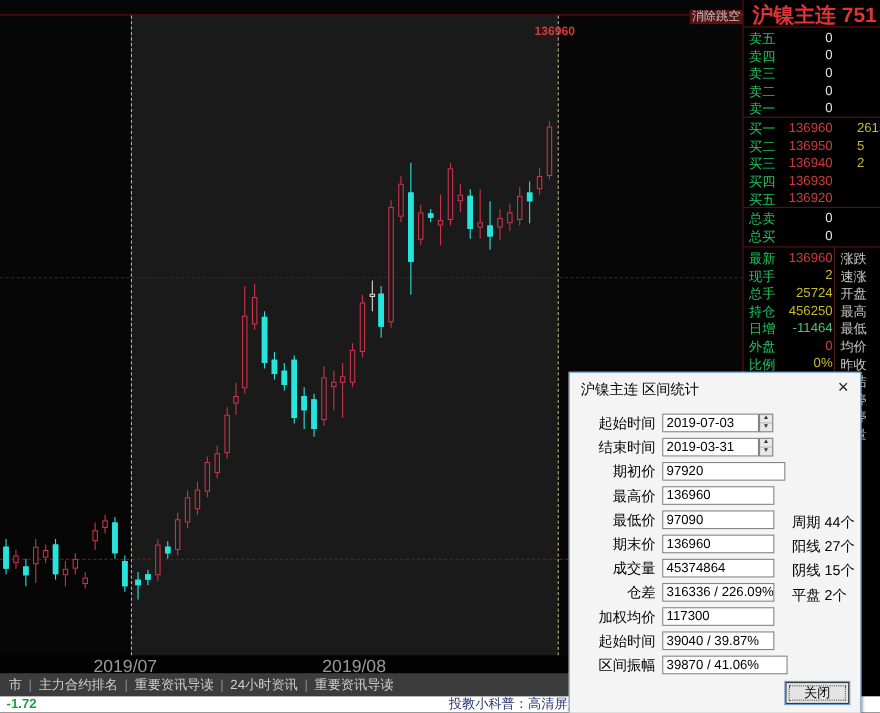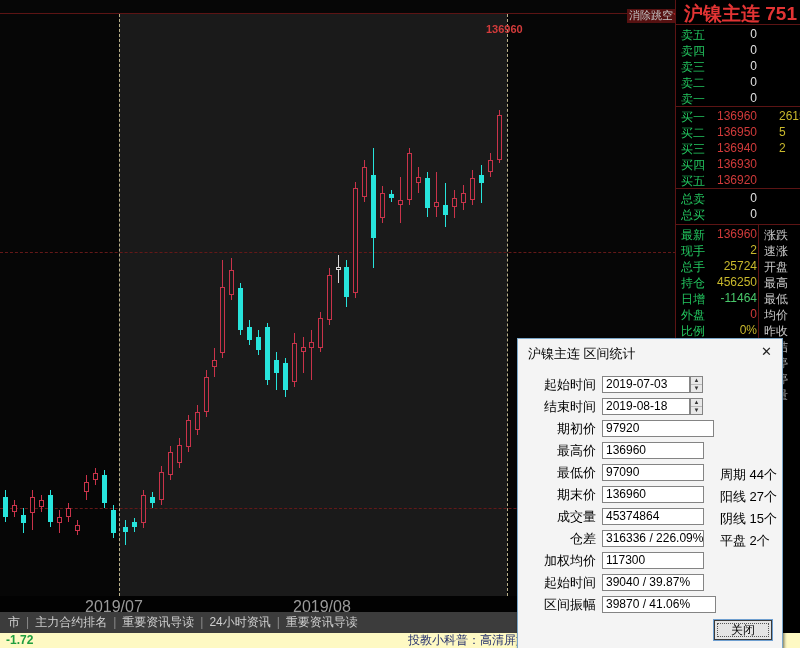--- a/index.html
+++ b/index.html
@@ -26,21 +26,21 @@
   .q-label{left:5px;color:#22c55e;white-space:nowrap}
   .q-val{left:0;width:81px;text-align:right;white-space:nowrap}
   .q-vol{left:103px;white-space:nowrap}
   .r-label{left:88px;color:#c8c8c8;white-space:nowrap}
   .c-red{color:#d03a3a}.c-yel{color:#c9b92c}.c-grn{color:#49c76a}.c-wht{color:#e0e0e0}
   
   #toolbar{left:0;top:612px;width:676px;height:21px;background:#3c3c3c;color:#cfcfcf;
            font-size:12px;line-height:21px;white-space:nowrap;padding-left:2px;box-sizing:border-box}
   #toolbar .tab{padding:0 6px;display:inline-block}
   #toolbar .sep{color:#8a8a8a}
-  #statusbar{left:0;top:633px;width:800px;height:15px;background:#fef9c3;font-size:12px;line-height:15px}
+  #statusbar{left:0;top:633px;width:800px;height:15px;background:#ffffff;font-size:12px;line-height:15px}
   #statusVal{left:6px;color:#1f9e3f;font-weight:bold}
   #statusTip{left:408px;color:#27336e;white-space:nowrap}
   
   #dialog{left:517px;top:338px;width:264px;height:310px;background:#f4f4f4;
           border:1px solid #7ba7c9;box-shadow:1px 1px 3px rgba(0,0,0,.6);font-size:13px;color:#000;overflow:hidden}
   #dlgTitle{left:10px;top:6px;font-size:13px;white-space:nowrap}
   #dlgClose{left:240px;top:4px;width:17px;height:17px;text-align:center;line-height:17px;font-size:13px;color:#222;cursor:default}
   .f-label{width:72px;left:6px;text-align:right;line-height:17px;white-space:nowrap}
   .f-input{left:84px;height:17px;background:#fff;border:1px solid #848484;box-sizing:border-box;
            font-size:12px;line-height:15px;padding-left:3px;white-space:nowrap;overflow:hidden}
@@ -260,21 +260,21 @@
   <span id="dlgTitle" class="abs">沪镍主连 区间统计</span>
   <span id="dlgClose" class="abs">✕</span>
   <div id="dlgFields">
       <div class="abs f-label" style="top: 37px;">起始时间</div>
       <div class="abs f-input" style="top: 37px; width: 88px;">2019-07-03</div>
       <div class="abs f-spin" style="top: 37px;">
         <div class="up">▲</div>
         <div class="dn">▼</div>
       </div>
       <div class="abs f-label" style="top: 59px;">结束时间</div>
-      <div class="abs f-input" style="top: 59px; width: 88px;">2019-08-18</div>
+      <div class="abs f-input" style="top: 59px; width: 88px;">2019-03-31</div>
       <div class="abs f-spin" style="top: 59px;">
         <div class="up">▲</div>
         <div class="dn">▼</div>
       </div>
       <div class="abs f-label" style="top: 81px;">期初价</div>
       <div class="abs f-input" style="top: 81px; width: 112px;">97920</div>
       <div class="abs f-label" style="top: 103px;">最高价</div>
       <div class="abs f-input" style="top: 103px; width: 102px;">136960</div>
       <div class="abs f-label" style="top: 125px;">最低价</div>
       <div class="abs f-input" style="top: 125px; width: 102px;">97090</div>

